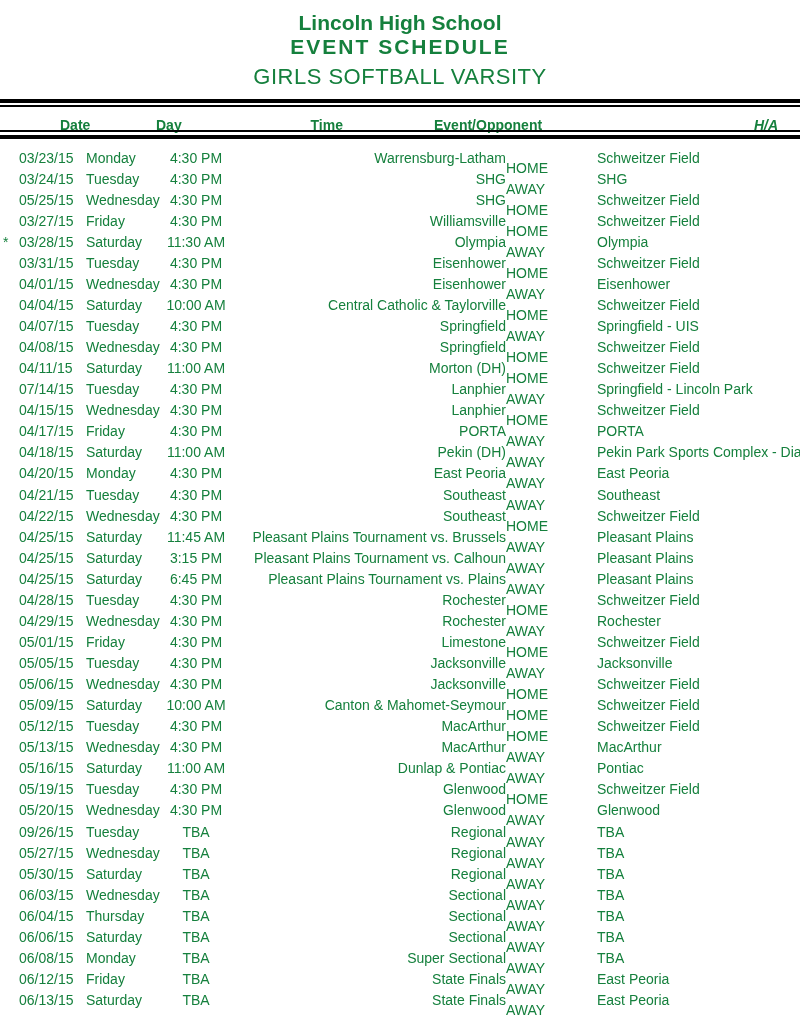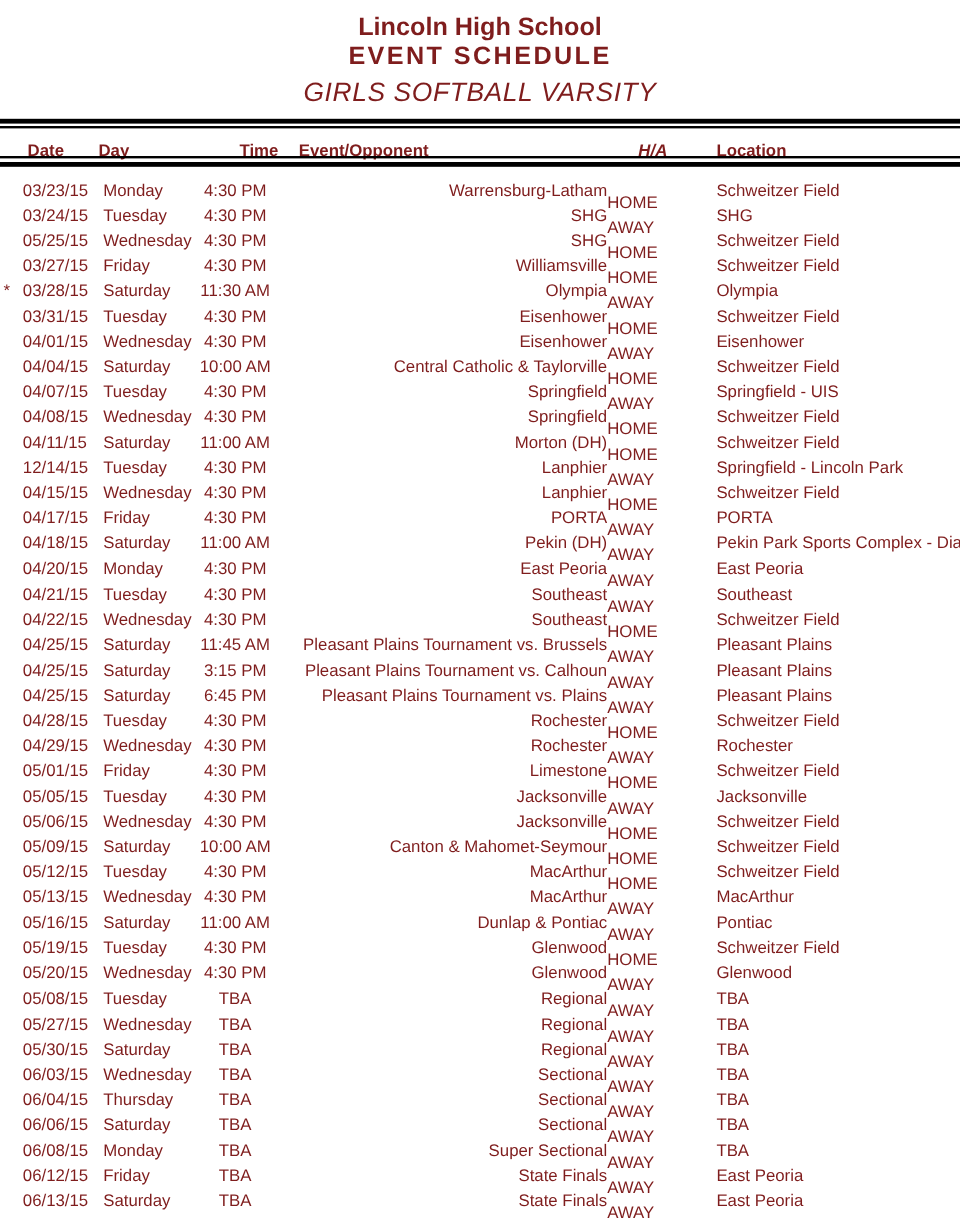--- a/index.html
+++ b/index.html
@@ -1,55 +1,55 @@
 <!DOCTYPE html>
 <html><head>
 <meta charset="utf-8">
 <style>
   html, body { margin: 0; padding: 0; background: #fff; }
   .page {
     position: relative;
     width: 800px;
     height: 1024px;
     background: #ffffff;
-    color: #7f1d1d;
+    color: #15803d;
     font-family: "Liberation Sans", sans-serif;
     overflow: hidden;
   }
   .title-line1 {
     position: absolute; top: 11px; left: 0; right: 0;
     text-align: center;
     font-size: 21px; font-weight: bold;
   }
   .title-line2 {
     position: absolute; top: 35px; left: 0; right: 0;
     text-align: center;
     font-size: 21px; font-weight: bold; letter-spacing: 2px;
   }
   .subtitle {
     position: absolute; top: 64px; left: 0; right: 0;
     text-align: center;
-    font-size: 22px; font-style: italic; letter-spacing: 0.5px;
+    font-size: 22px; letter-spacing: 0.5px;
   }
   .rule { position: absolute; left: 0; right: 0; background: #000; }
   .rule-top-thick    { top: 99px;  height: 4px; }
   .rule-top-thin     { top: 105px; height: 2px; }
   .rule-mid-thin     { top: 130px; height: 2px; }
   .rule-mid-thick    { top: 135px; height: 4px; }
 
   .grid-row {
     display: grid;
     grid-template-columns: 15px 67px 78px 72px 14px 260px 76px 1fr;
     align-items: center;
     width: 800px;
   }
   .header-row {
     position: absolute; top: 107px; left: 0;
     height: 36px;
-    font-size: 14px; font-weight: bold;
+    font-size: 14px; font-weight: bold; gap: 37px;
   }
   .h-date  { padding-left: 8px; }
   .h-day   { text-align: left; }
   .h-time  { text-align: right; margin-left: -3px; }
   .h-event { padding-left: 3px; }
   .h-ha    { text-align: center; font-style: italic; }
   .h-loc   { padding-left: 15px; }
 
   .rows {
     position: absolute; top: 139.5px; left: 0; right: 0;
@@ -207,21 +207,21 @@
     <div class="c-day">Saturday</div>
     <div class="c-time">11:00 AM</div>
     <div></div>
     <div class="c-event">Morton (DH)</div>
     <div class="c-ha">HOME</div>
     <div class="c-loc">Schweitzer Field</div>
   </div>
 
   <div class="grid-row row">
     <div class="c-note"></div>
-    <div class="c-date">12/14/15</div>
+    <div class="c-date">07/14/15</div>
     <div class="c-day">Tuesday</div>
     <div class="c-time">4:30 PM</div>
     <div></div>
     <div class="c-event">Lanphier</div>
     <div class="c-ha">AWAY</div>
     <div class="c-loc">Springfield - Lincoln Park</div>
   </div>
 
   <div class="grid-row row">
     <div class="c-note"></div>
@@ -438,21 +438,21 @@
     <div class="c-day">Wednesday</div>
     <div class="c-time">4:30 PM</div>
     <div></div>
     <div class="c-event">Glenwood</div>
     <div class="c-ha">AWAY</div>
     <div class="c-loc">Glenwood</div>
   </div>
 
   <div class="grid-row row">
     <div class="c-note"></div>
-    <div class="c-date">05/08/15</div>
+    <div class="c-date">09/26/15</div>
     <div class="c-day">Tuesday</div>
     <div class="c-time">TBA</div>
     <div></div>
     <div class="c-event">Regional</div>
     <div class="c-ha">AWAY</div>
     <div class="c-loc">TBA</div>
   </div>
 
   <div class="grid-row row">
     <div class="c-note"></div>

